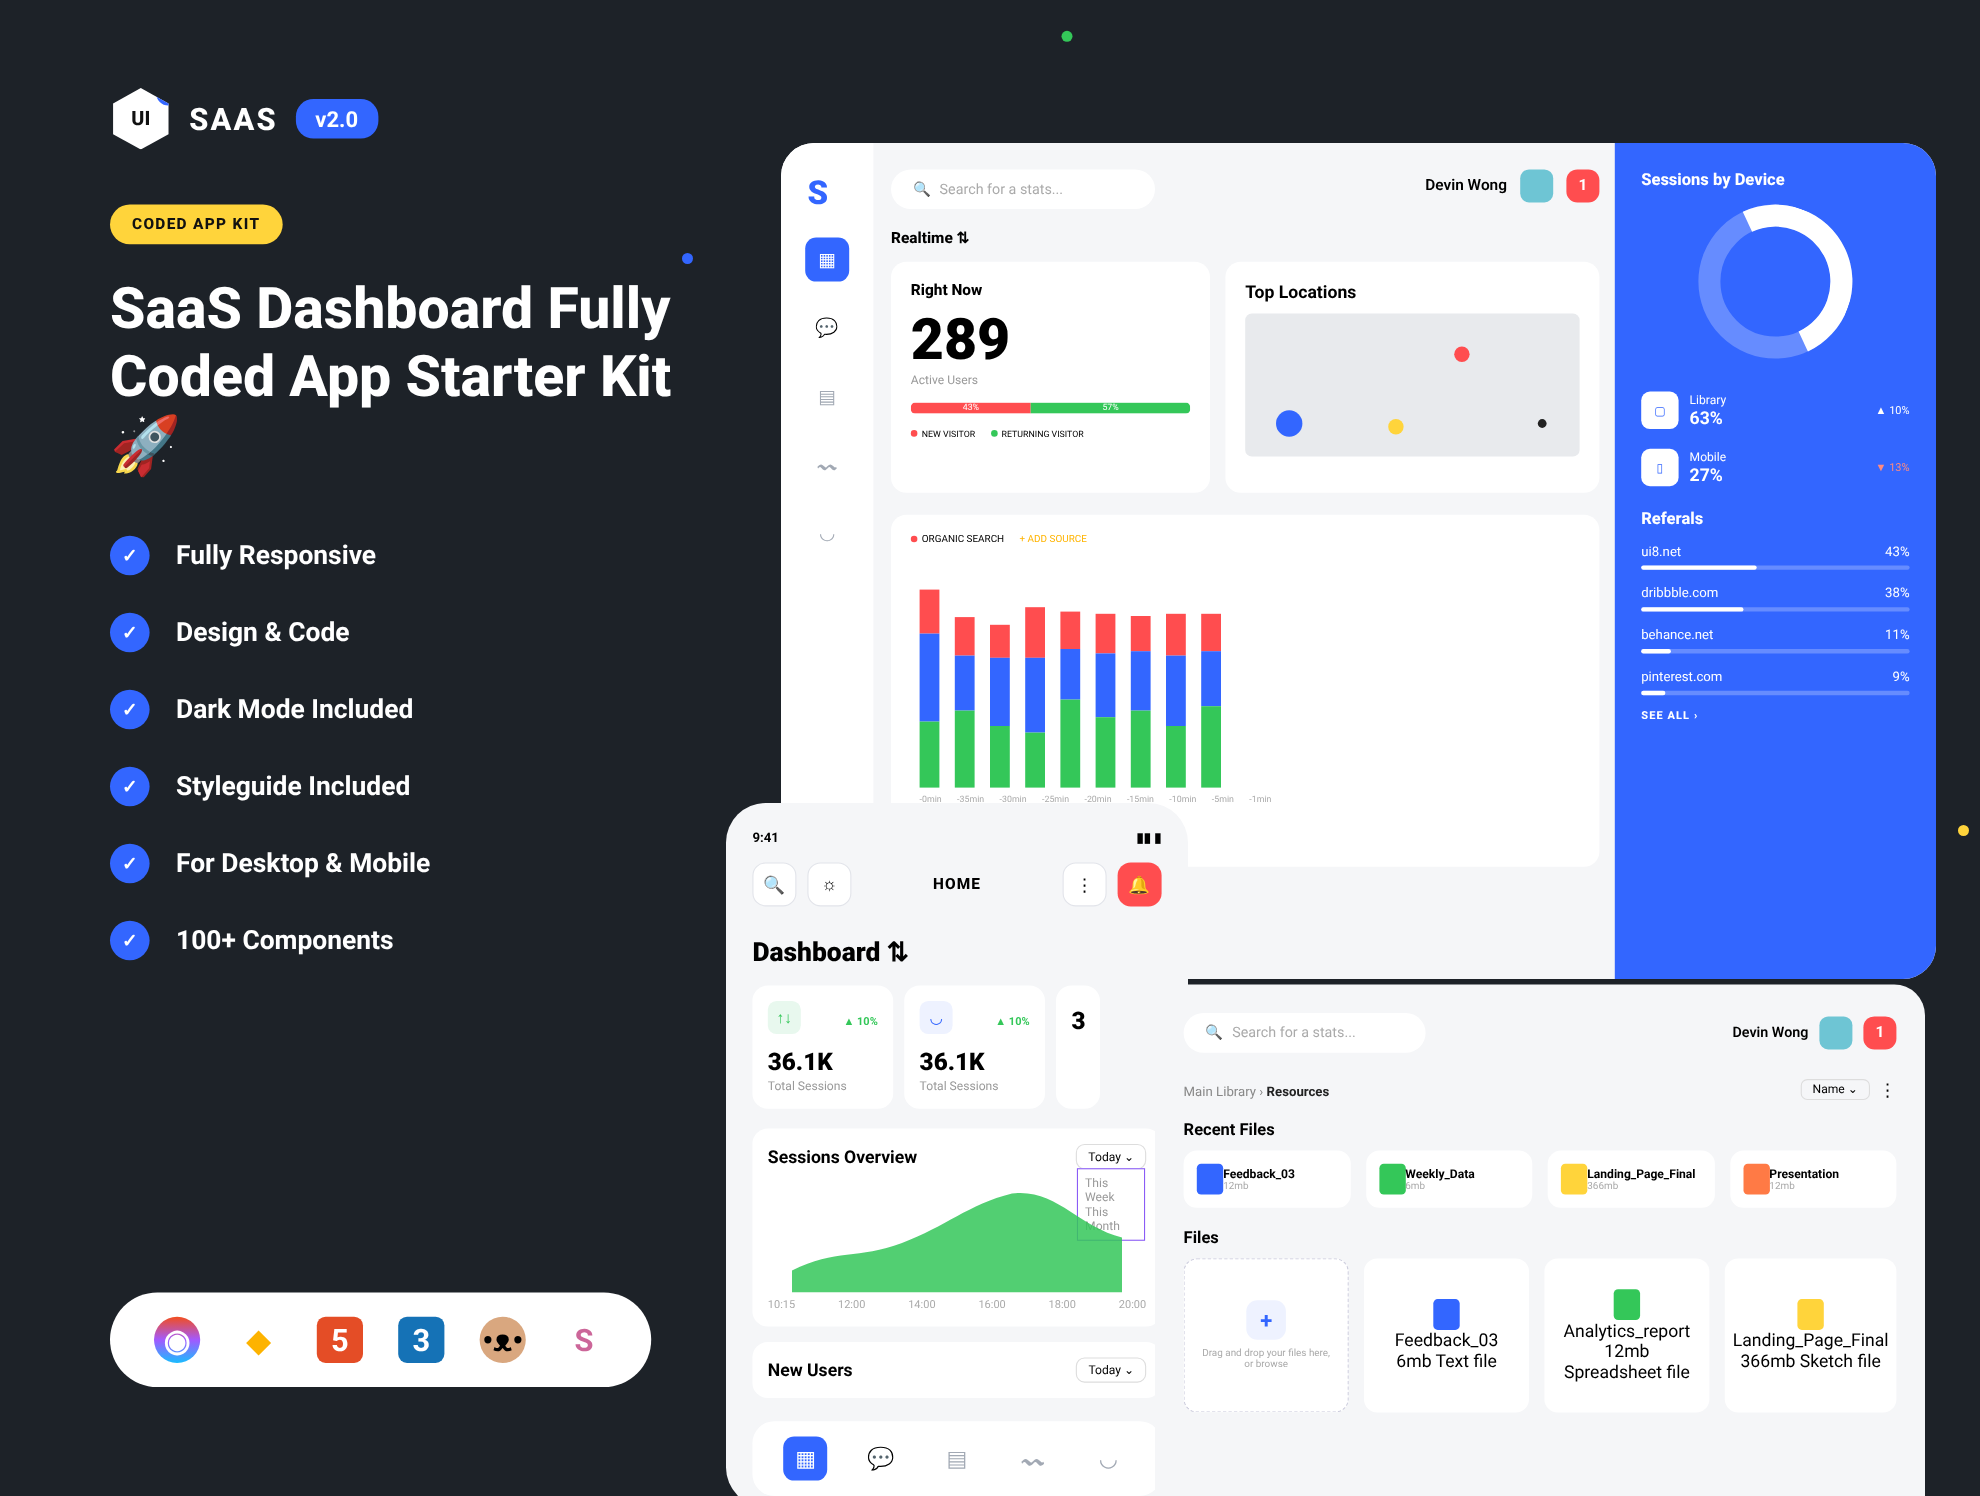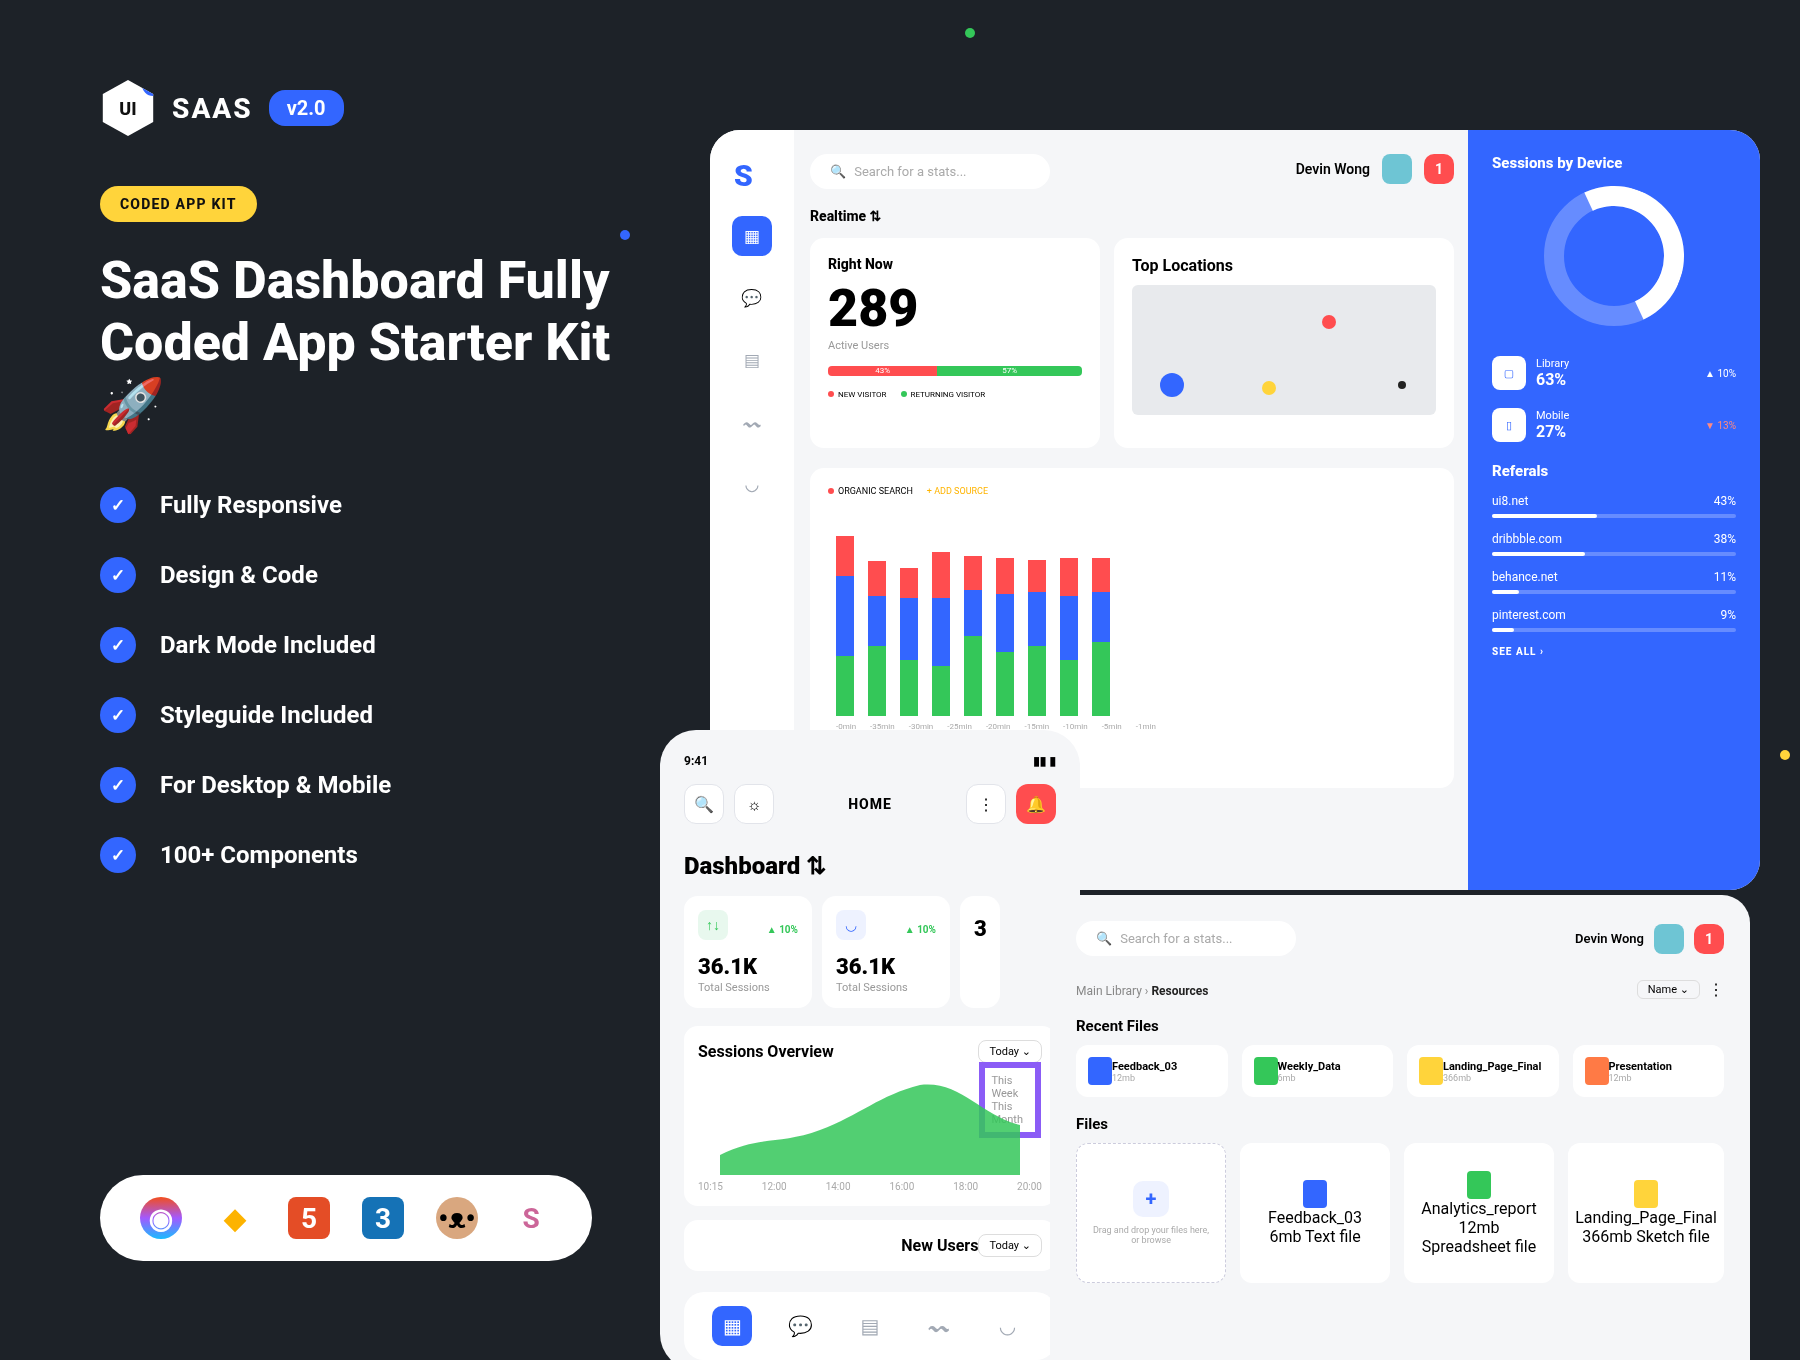--- a/index.html
+++ b/index.html
@@ -84,25 +84,25 @@
 .m-dash{font-size:24px;font-weight:900;margin-bottom:16px}
 .m-cards{display:flex;gap:10px;margin-bottom:18px}
 .m-card{background:#fff;border-radius:14px;padding:14px;width:128px}
 .m-ico{width:30px;height:30px;border-radius:8px;display:flex;align-items:center;justify-content:center;margin-bottom:8px;font-size:14px}
 .m-ch{font-size:10px;color:#34c759;font-weight:700}
 .m-val{font-size:22px;font-weight:900;margin:6px 0 2px}
 .m-lab{font-size:11px;color:#999}
 .m-ov{background:#fff;border-radius:14px;padding:14px;margin-bottom:14px}
 .m-ov-h{display:flex;justify-content:space-between;align-items:center;margin-bottom:4px}
 .m-sel{border:1px solid #ddd;border-radius:8px;font-size:11px;padding:4px 10px;position:relative}
-.m-opts{position:absolute;top:100%;left:0;right:0;background:#fff;border:6px solid #8b5cf6;font-size:11px;padding:6px;color:#999}
+.m-opts{position:absolute;top:100%;left:0;right:0;background:#fff;border:1px solid #8b5cf6;font-size:11px;padding:6px;color:#999}
 .m-area{height:100px;margin:12px 0 6px;position:relative}
 .m-area svg{width:100%;height:100%}
 .m-x{display:flex;justify-content:space-between;font-size:10px;color:#aaa}
-.m-nu{background:#fff;border-radius:14px;padding:14px;display:flex;justify-content:flex-end;align-items:center}
+.m-nu{background:#fff;border-radius:14px;padding:14px;display:flex;justify-content:space-between;align-items:center}
 .m-nav{position:absolute;left:24px;right:24px;bottom:10px;background:#fff;border-radius:20px;display:flex;justify-content:space-around;align-items:center;padding:14px}
 .m-nav .s-ico{font-size:20px}
 
 .files{position:absolute;left:1050px;top:895px;width:700px;height:530px;background:#f5f6f8;border-radius:28px;padding:26px;overflow:hidden}
 .f-top{display:flex;align-items:center;gap:12px;margin-bottom:24px}
 .f-top .search{flex:0 0 220px}
 .f-u{margin-left:auto;display:flex;align-items:center;gap:10px;font-size:13px;font-weight:600}
 .crumb{font-size:12px;color:#888;margin-bottom:4px}
 .crumb b{color:#222}
 .f-nm{float:right;border:1px solid #ddd;border-radius:6px;padding:2px 10px;font-size:11px}

